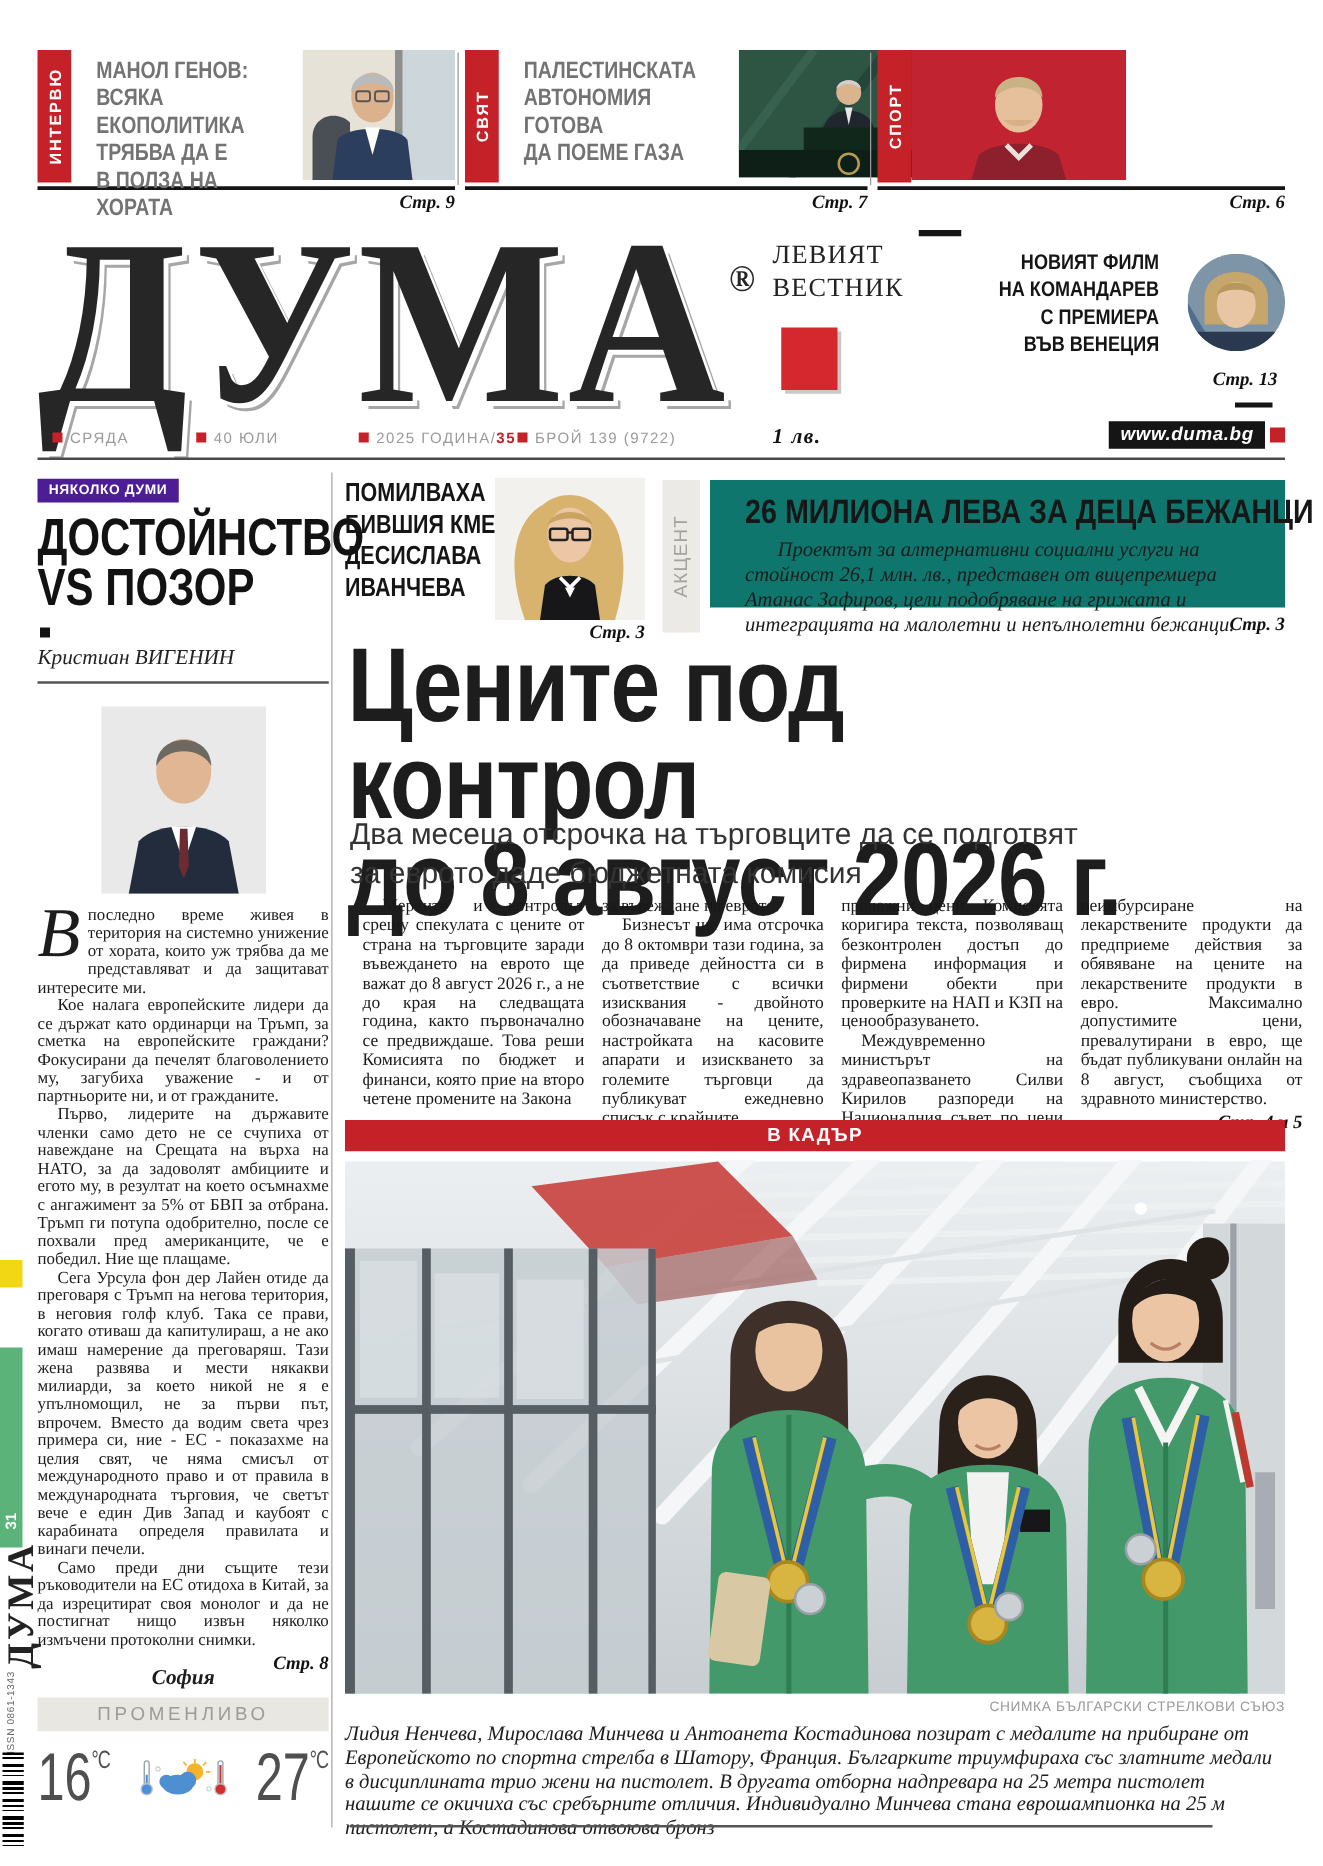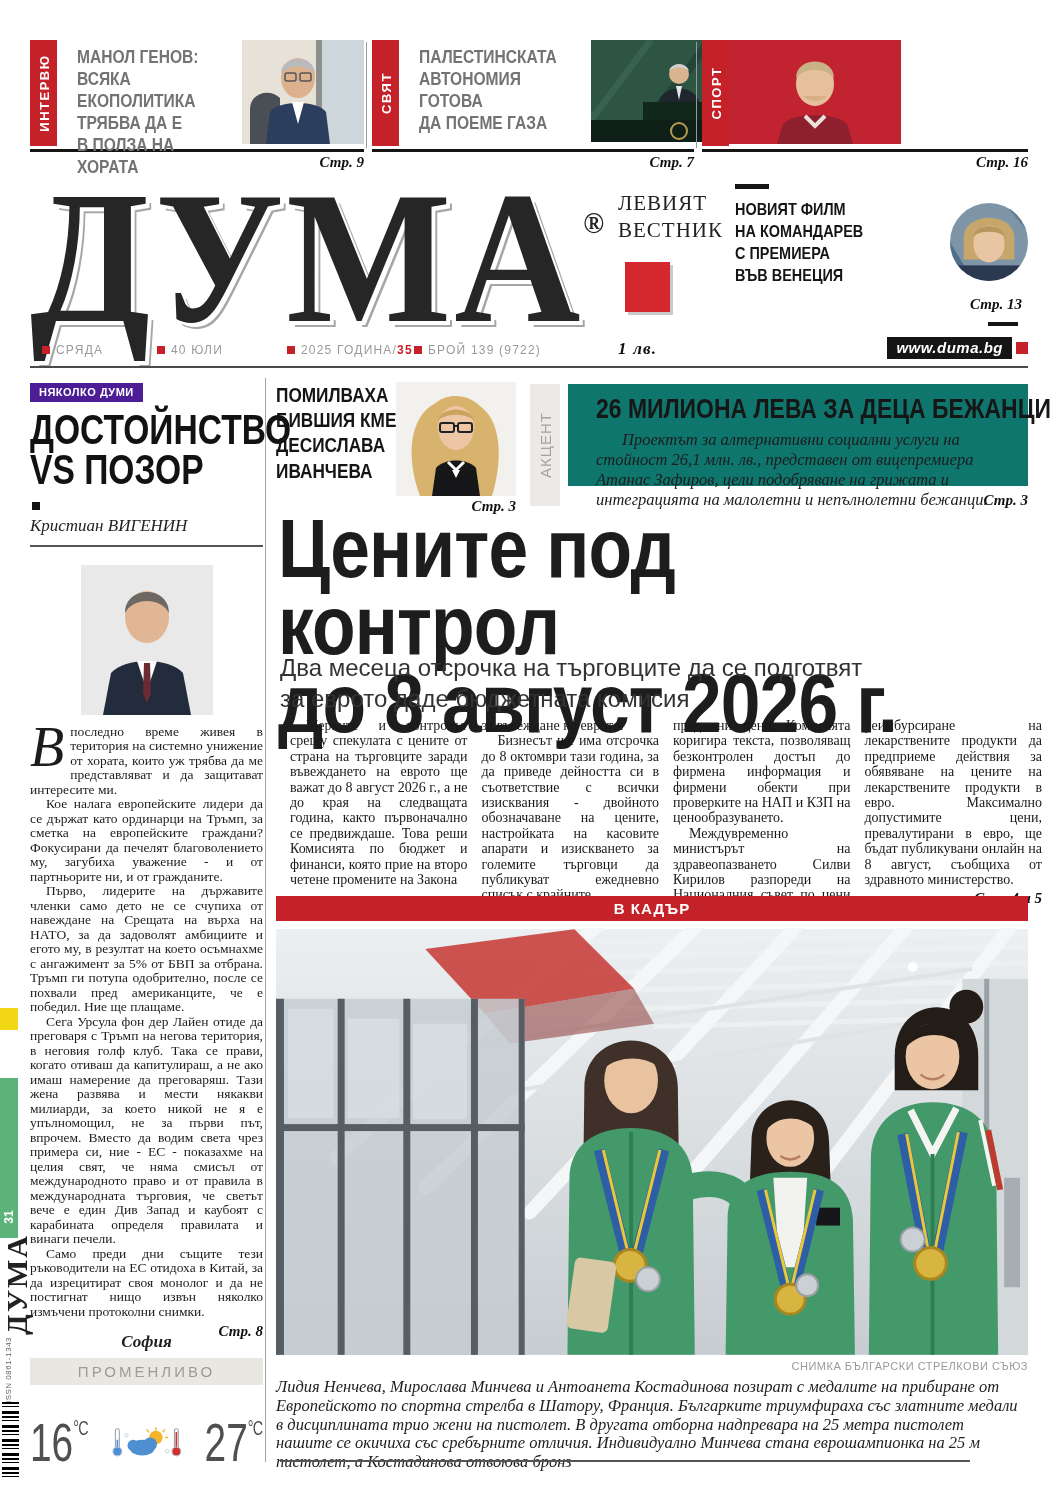--- a/index.html
+++ b/index.html
@@ -30,21 +30,21 @@
   .masthead { position:absolute; left:30px; top:178px; width:998px; height:186px; }
   .logo { position:absolute; left:0; top:-14px; font-family:"Liberation Serif",serif; font-weight:bold;
           font-size:188px; line-height:1; letter-spacing:3px; color:#262626;
           text-shadow:4px 4px 0 #fff, 6px 6px 0 #a6a6a6; transform:scaleX(.93); transform-origin:0 0; }
   .logo sup { font-size:30px; letter-spacing:0; text-shadow:none; vertical-align:88px; }
   .tagline { position:absolute; left:588px; top:12px; font-family:"Liberation Serif",serif; font-size:21px;
              line-height:1.3; letter-spacing:1px; color:#222; }
   .logo-dot { position:absolute; left:595px; top:84px; width:45px; height:50px; background:#d5272e; box-shadow:3px 3px 0 #c9c9c9; }
   .film { position:absolute; left:705px; top:6px; width:293px; }
   .film-dash { width:34px; height:5px; background:#151515; margin-bottom:10px; }
-  .film-row { display:flex; }
+  .film-row { display:flex;text-align:right; }
   .film-title { font-weight:bold; font-size:17px; line-height:1.3; color:#151515; flex:1; }
   .circle-photo { width:78px; height:78px; border-radius:50%; overflow:hidden; flex:none; margin-top:4px; }
   .film-page { position:absolute; right:6px; top:112px; }
   .film-dash2 { position:absolute; right:10px; top:138px; width:30px; height:4px; background:#151515; }
   .dateline { position:absolute; left:0; top:163px; width:998px; height:20px; font-size:12px; color:#9a9a9a; letter-spacing:1.2px; }
   .dl-item { position:absolute; top:2px; white-space:nowrap;margin-left:12px; }
   .dl-sq { display:inline-block; width:8px; height:8px; background:#c52128; margin-right:6px; }
   .dl-hl { color:#c52128; font-weight:bold; }
   .price { position:absolute; left:588px; top:-2px; font:italic bold 17px "Liberation Serif",serif; color:#111; }
   .site { position:absolute; right:0; top:-4px; display:flex; align-items:center; }
@@ -67,21 +67,21 @@
   .op-text p { text-indent:16px; }
   .op-text p.first { text-indent:0; }
   .dropcap { float:left; font-family:"Liberation Serif",serif; font-size:56px; line-height:44px; padding-right:6px; font-style:italic; }
   .op-page { text-align:right; margin-top:4px; }
 
   
   .weather { position:absolute; left:30px; top:1332px; width:233px; }
   .w-city { text-align:center; font:italic bold 17px "Liberation Serif",serif; }
   .w-cond { margin-top:6px; background:#e9e7e1; color:#9c9c94; text-align:center; font-size:15px;
             letter-spacing:3px; padding:5px 0; }
-  .w-row { display:flex; align-items:center; justify-content:space-between; margin-top:26px; }
+  .w-row { display:flex; align-items:center; justify-content:space-between; margin-top:6px; }
   .w-temp { font-size:54px; color:#4f4f4f; transform:scaleX(.72); transform-origin:0 50%; white-space:nowrap; }
   .w-temp .deg { font-size:20px; vertical-align:26px; letter-spacing:-1px; }
   .w-temp.right { transform-origin:100% 50%; }
 
   
   .spine-yellow { position:absolute; left:0; top:1008px; width:18px; height:22px; background:#f2d714; }
   .spine-green { position:absolute; left:0; top:1078px; width:18px; height:160px; background:#5cb37a; }
   .spine-green span { position:absolute; left:50%; bottom:14px; transform:translateX(-50%) rotate(-90deg);
                       color:#fff; font-weight:bold; font-size:12px; }
   .spine-logo { position:absolute; left:-30px; top:1275px; width:90px; height:30px; text-align:center;
@@ -203,21 +203,21 @@
           <rect width="172" height="104" fill="#c12430"></rect>
           <ellipse cx="86" cy="44" rx="19" ry="22" fill="#e6bf9b"></ellipse>
           <path d="M67 38 C67 16 105 16 105 38 C96 27 76 27 67 38 Z" fill="#c8b286"></path>
           <path d="M74 56 a14 10 0 0 0 24 0 Z" fill="#d3a87f" opacity=".7"></path>
           <path d="M48 104 L54 84 C66 72 106 72 118 84 L124 104 Z" fill="#8e1f2c"></path>
           <path d="M76 76 L86 86 L96 76" stroke="#e9e2da" stroke-width="4" fill="none"></path>
         </svg>
       </div>
     </div>
     <div class="teaser-line"></div>
-    <div class="teaser-page pgref">Стр. 16</div>
+    <div class="teaser-page pgref">Стр. 6</div>
   </div>
 
   <div class="masthead">
     <div class="logo"><span>ДУМА</span><sup>®</sup></div>
     <div class="tagline preline">ЛЕВИЯТ
 ВЕСТНИК</div>
     <div class="logo-dot"></div>
 
     <div class="film">
       <div class="film-dash"></div>

